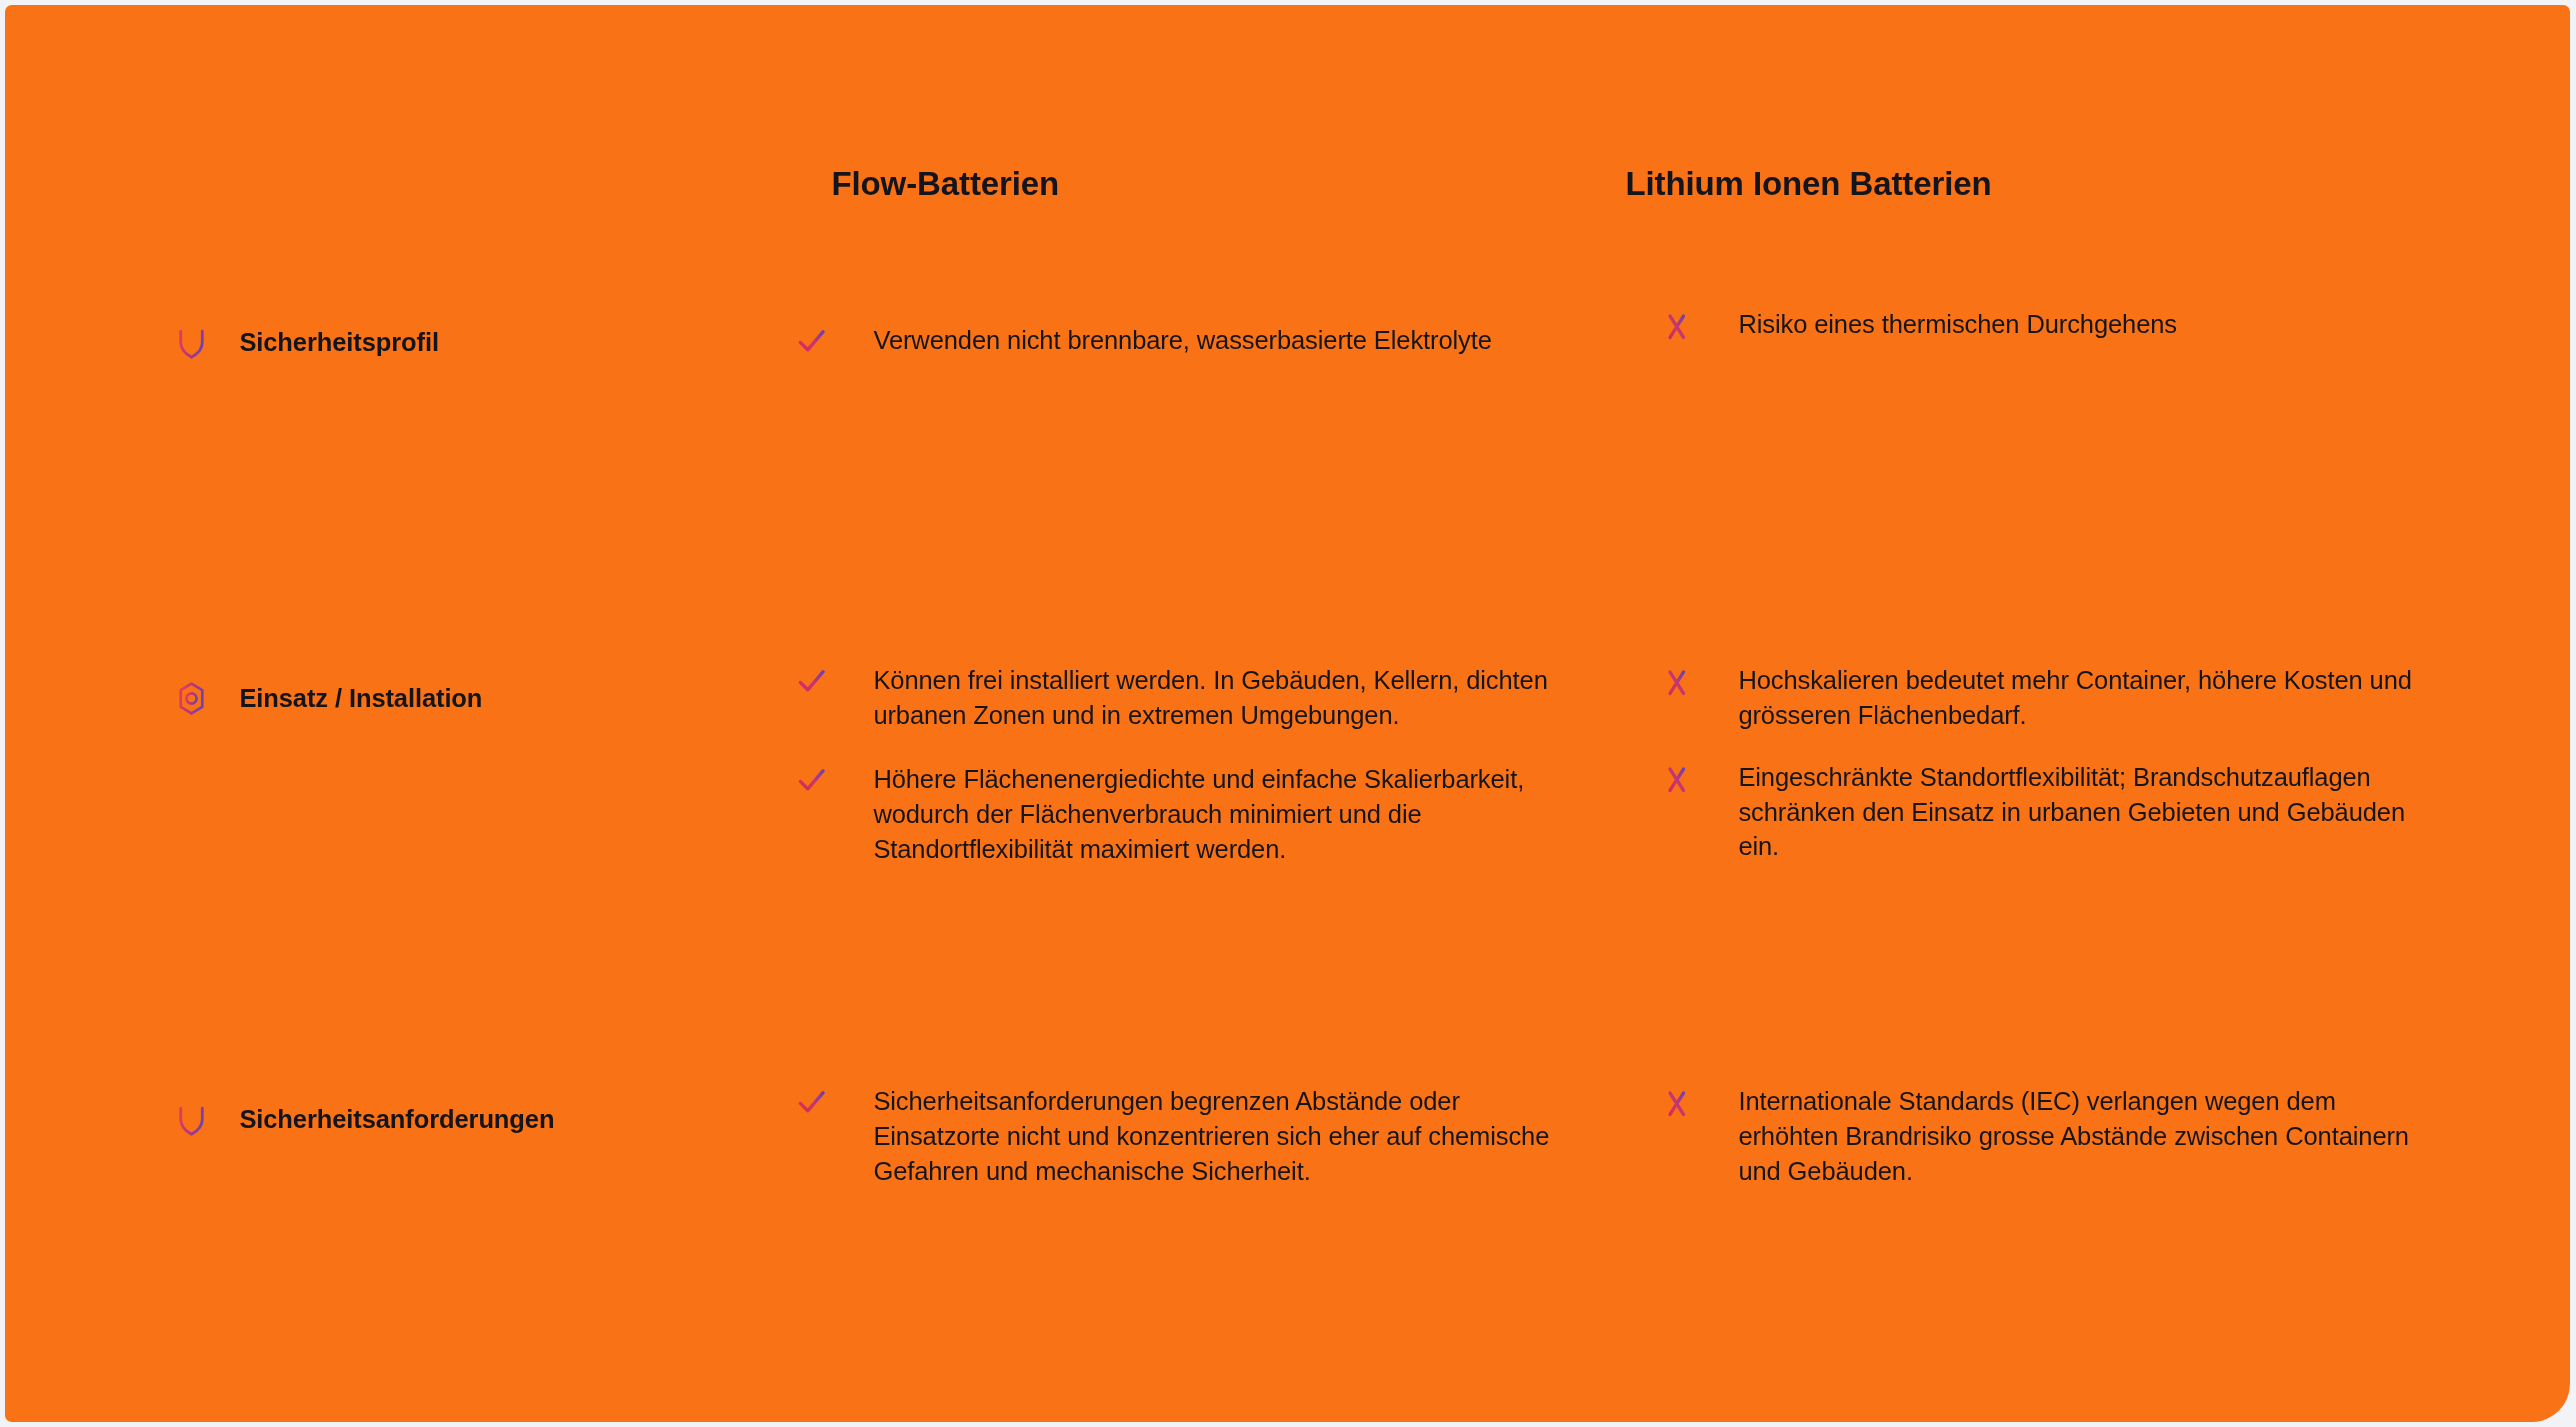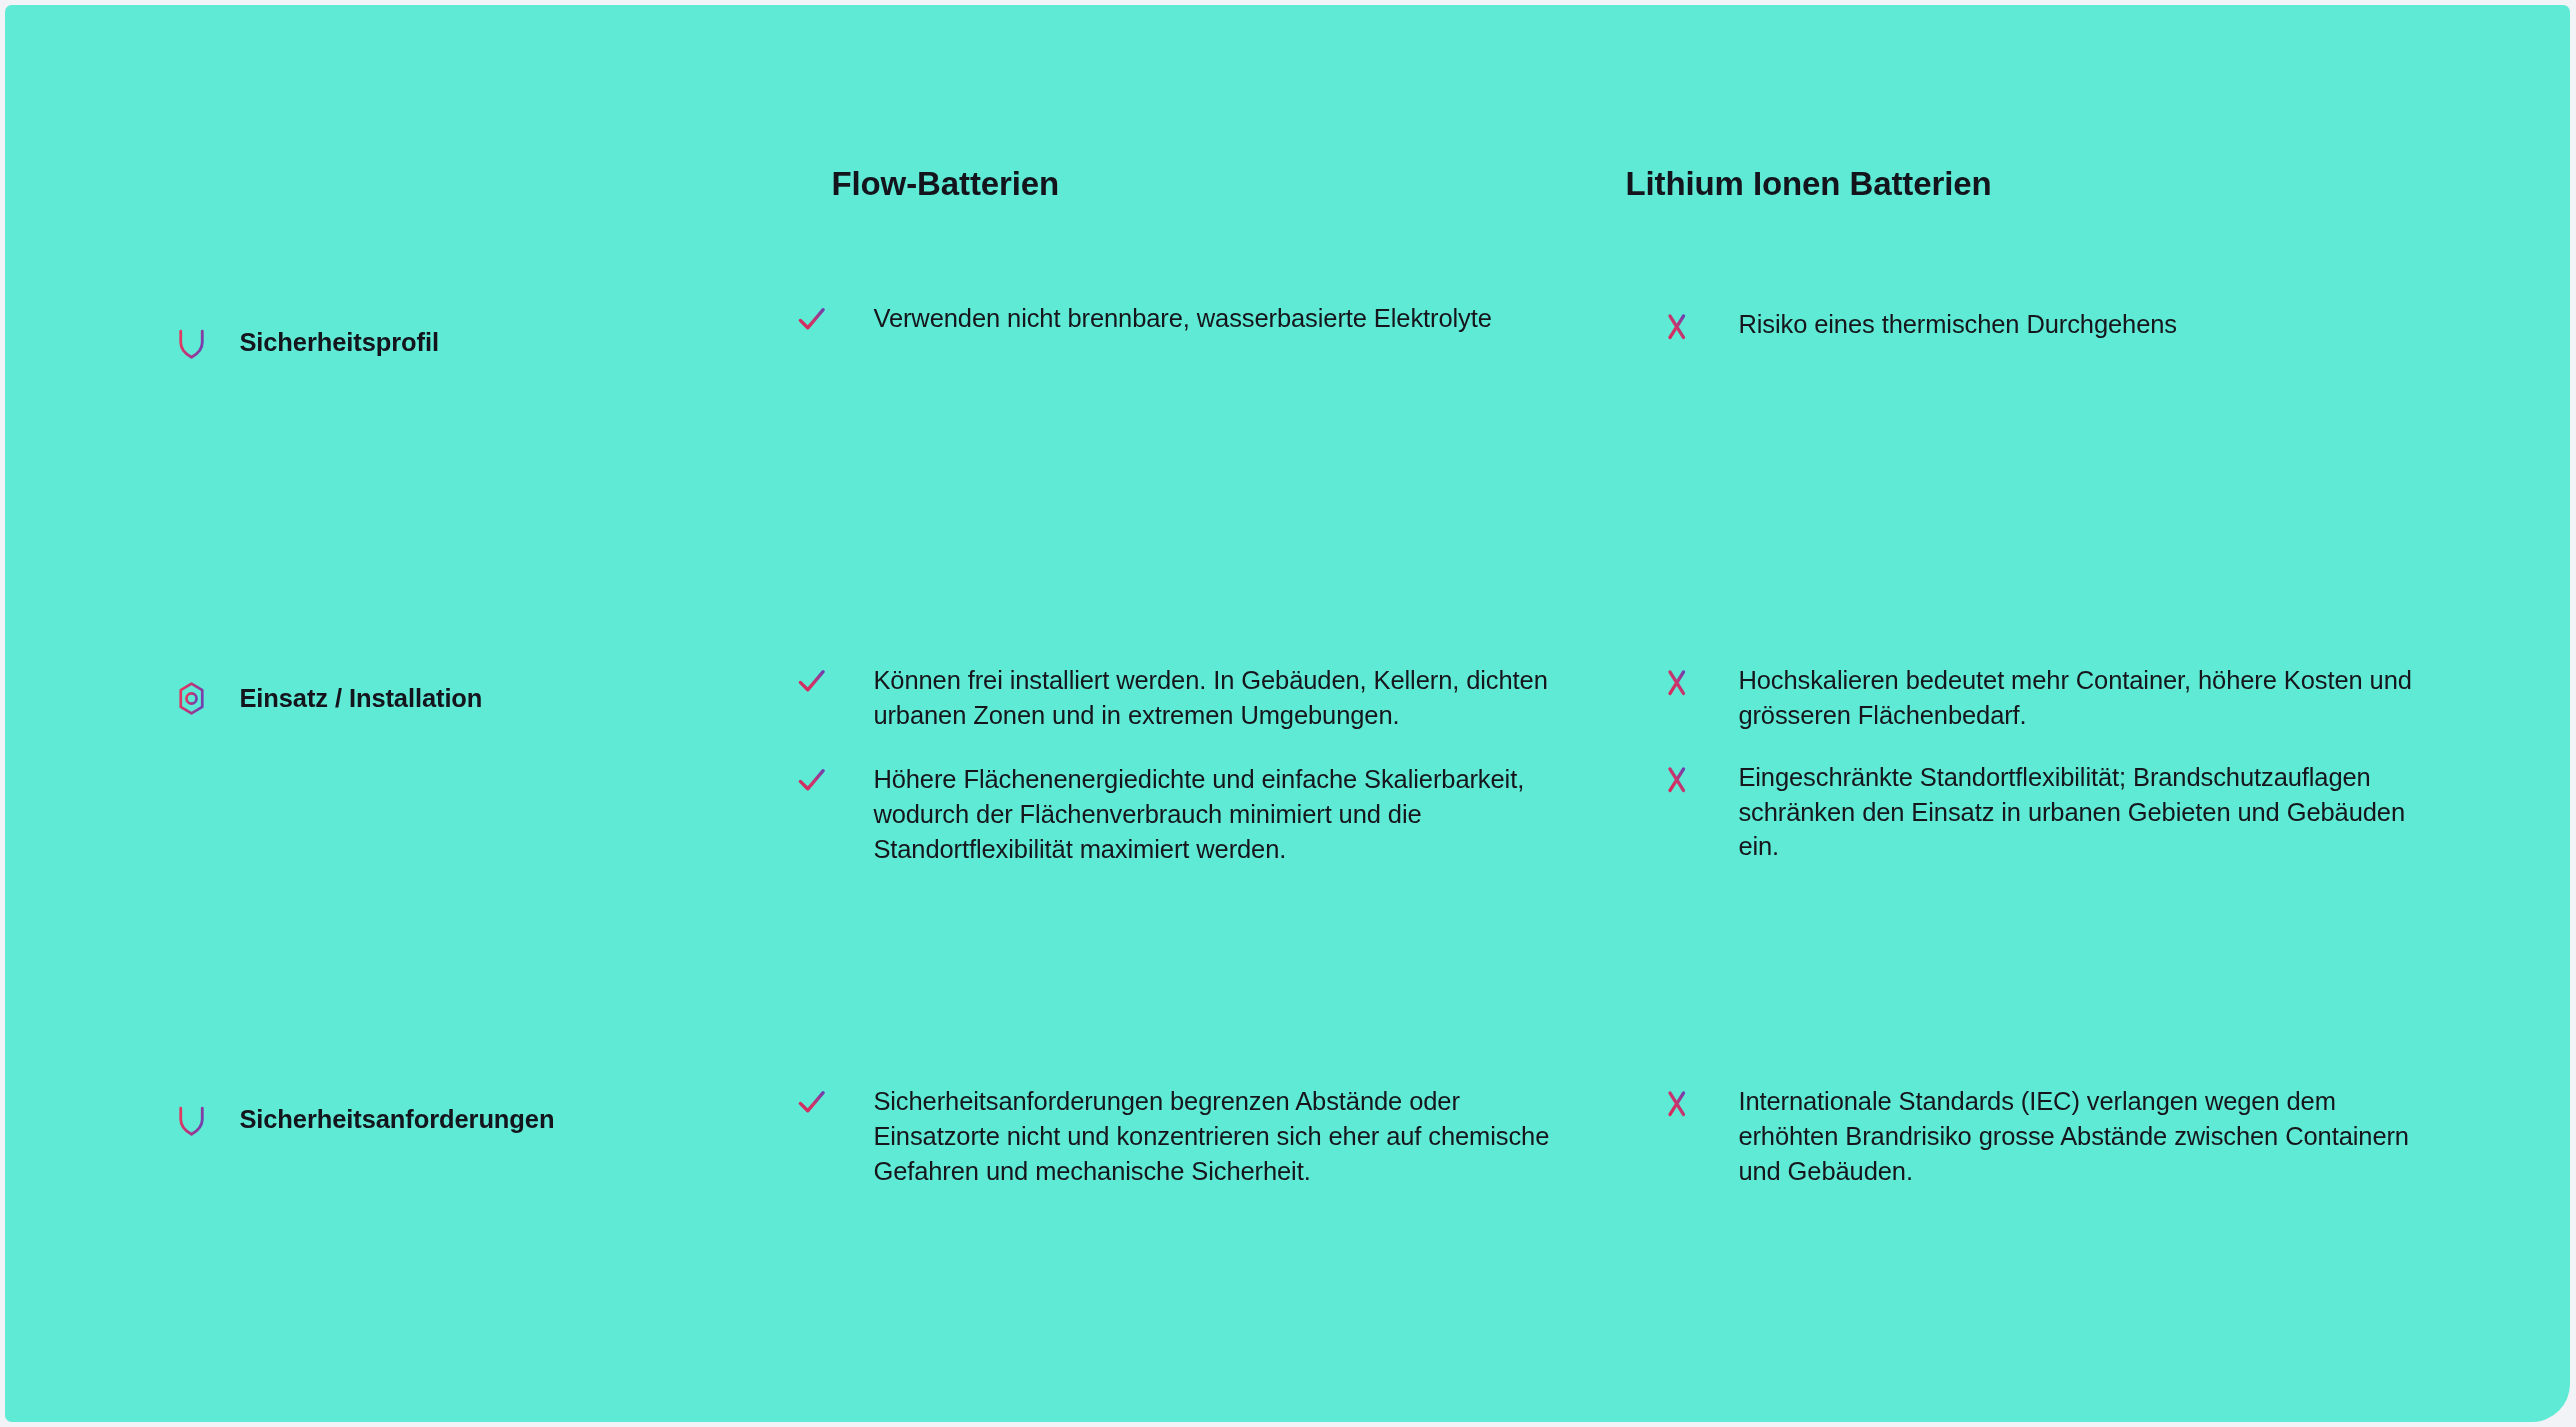--- a/index.html
+++ b/index.html
@@ -14,21 +14,21 @@
     font-family: "Liberation Sans", sans-serif;
     -webkit-font-smoothing: antialiased;
   }
 
   #card {
     position: absolute;
     left: 5.4px;
     top: 5.4px;
     width: 2565px;
     height: 1417px;
-    background: #5eead4;
+    background: #f97316;
     border-radius: 6.7px 6.7px 38px 6.7px;
     box-sizing: border-box;
     overflow: hidden;
   }
 
   
   .grid {
     position: absolute;
     left: 0; top: 0; right: 0; bottom: 0;
   }
@@ -136,21 +136,21 @@
 
     <div class="row" style="top:288px">
 
       <div class="rowlabel" style="top:32px">
         <svg class="icon" viewBox="0 0 46 52">
           <path d="M7 9 L7 26 C7 36 14 43 23 48 C32 43 39 36 39 26 L39 9" fill="none" stroke="url(#gradHoriz)" stroke-width="4.2" stroke-linecap="round" stroke-linejoin="round"></path>
         </svg>
         <span class="txt">Sicherheitsprofil</span>
       </div>
 
-      <div class="cell flow" style="top:8px">
+      <div class="cell flow" style="top:30px">
         <div class="bullet">
           <svg class="mark" viewBox="0 0 44 44">
             <path d="M5 23 L16 34 L39 7" fill="none" stroke="url(#gradDiag)" stroke-width="5" stroke-linecap="round" stroke-linejoin="round"></path>
           </svg>
           <span class="btext">Verwenden nicht brennbare, wasserbasierte Elektrolyte</span>
         </div>
       </div>
 
       <div class="cell lion" style="top:13.4px">
         <div class="bullet">

